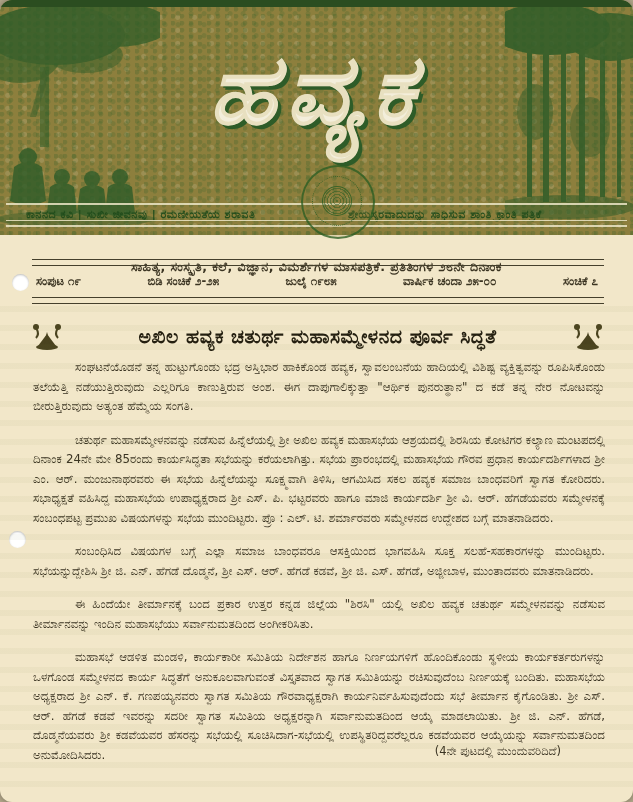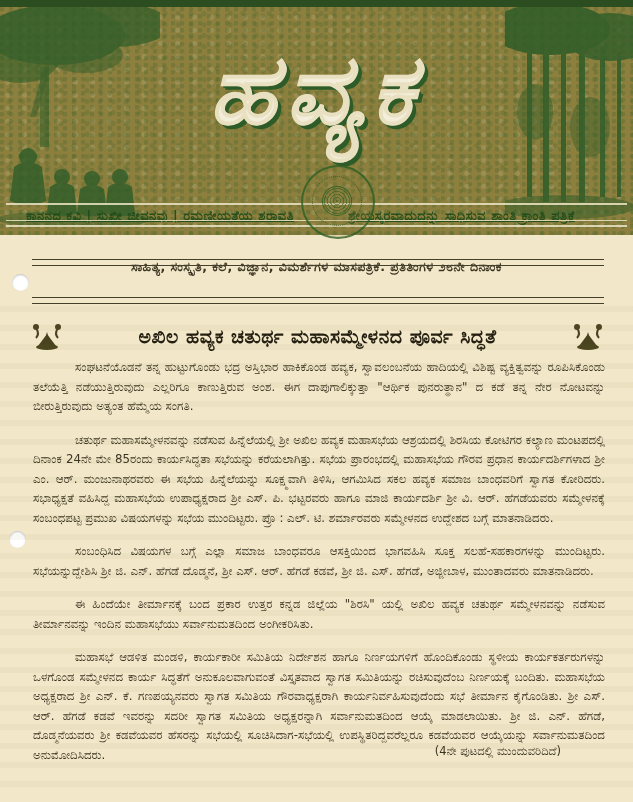--- a/index.html
+++ b/index.html
@@ -7,20 +7,21 @@
     font-family:"DejaVu Sans","Liberation Sans",sans-serif;
     background:#b7ab8d;
   }
   .page{
     position:relative;
     width:633px;height:802px;
     margin:0 auto;
     background:#f2e7c9;
     overflow:hidden;
     box-shadow:0 0 8px rgba(0,0,0,.4);
+    border-radius:12px;
   }
 
   
   .banner{
     position:absolute;left:0;top:0;width:633px;height:228px;
     background:
       radial-gradient(circle at 20% 30%, rgba(47,95,40,.25) 0 2px, transparent 3px),
       radial-gradient(circle at 70% 60%, rgba(47,95,40,.2) 0 2px, transparent 3px),
       radial-gradient(circle at 45% 80%, rgba(240,234,210,.15) 0 2px, transparent 3px),
       #8d7f3d;
@@ -40,23 +41,23 @@
   }
   .banner-rule{
     position:absolute;left:6px;width:621px;height:0;
     border-top:2px solid #ece5c6;opacity:.85;
   }
   .banner-rule.r1{top:196px;}
   .banner-rule.r2{top:213px;border-top:1.5px solid #ece5c6;}
   .banner-rule.r3{top:218px;}
   .motto{
     position:absolute;top:201px;height:11px;
-    font-size:13px;font-weight:bold;color:#1d4a1a;
+    font-size:11px;font-weight:bold;color:#1d4a1a;
     letter-spacing:.5px;white-space:nowrap;
-    filter:blur(.4px);opacity:.9;text-decoration:underline;
+    filter:blur(.4px);opacity:.9;
   }
   .motto.left{left:26px;}
   .motto.right{left:348px;}
   .seal{
     position:absolute;left:301px;top:158px;width:70px;height:70px;
     border:2px solid rgba(38,92,34,.75);border-radius:50%;
     background:rgba(141,127,61,.2);
   }
   .seal .ring{
     position:absolute;left:9px;top:9px;width:48px;height:48px;
@@ -180,20 +181,27 @@
 
     <div class="seal">
       <div class="ring"></div>
       <div class="core"></div>
     </div>
   </div>
 
   <div class="subtitle">ಸಾಹಿತ್ಯ, ಸಂಸ್ಕೃತಿ, ಕಲೆ, ವಿಜ್ಞಾನ, ವಿಮರ್ಶೆಗಳ ಮಾಸಪತ್ರಿಕೆ.  ಪ್ರತಿತಿಂಗಳ ೨೮ನೇ ದಿನಾಂಕ</div>
 
   <div class="dbl-rule rule-top"></div>
+  <div class="issue-bar">
+    <span>ಸಂಪುಟ ೧೯</span>
+    <span>ಬಿಡಿ ಸಂಚಿಕೆ ೨-೨೫</span>
+    <span>ಜುಲೈ ೧೯೮೫</span>
+    <span>ವಾರ್ಷಿಕ ಚಂದಾ ೨೫-೦೦</span>
+    <span>ಸಂಚಿಕೆ ೭</span>
+  </div>
   <div class="dbl-rule rule-bottom"></div>
 
   <div class="headline-row">
     <svg class="ornament" viewBox="0 0 34 28">
       <g fill="none" stroke="#4a431f" stroke-width="2">
         <path d="M6 6 q4 6 0 10"></path>
           <path d="M28 6 q-4 6 0 10"></path>
         <circle cx="6" cy="5" r="3" fill="#4a431f" stroke="none"></circle>
         <circle cx="28" cy="5" r="3" fill="#4a431f" stroke="none"></circle>
       </g>

